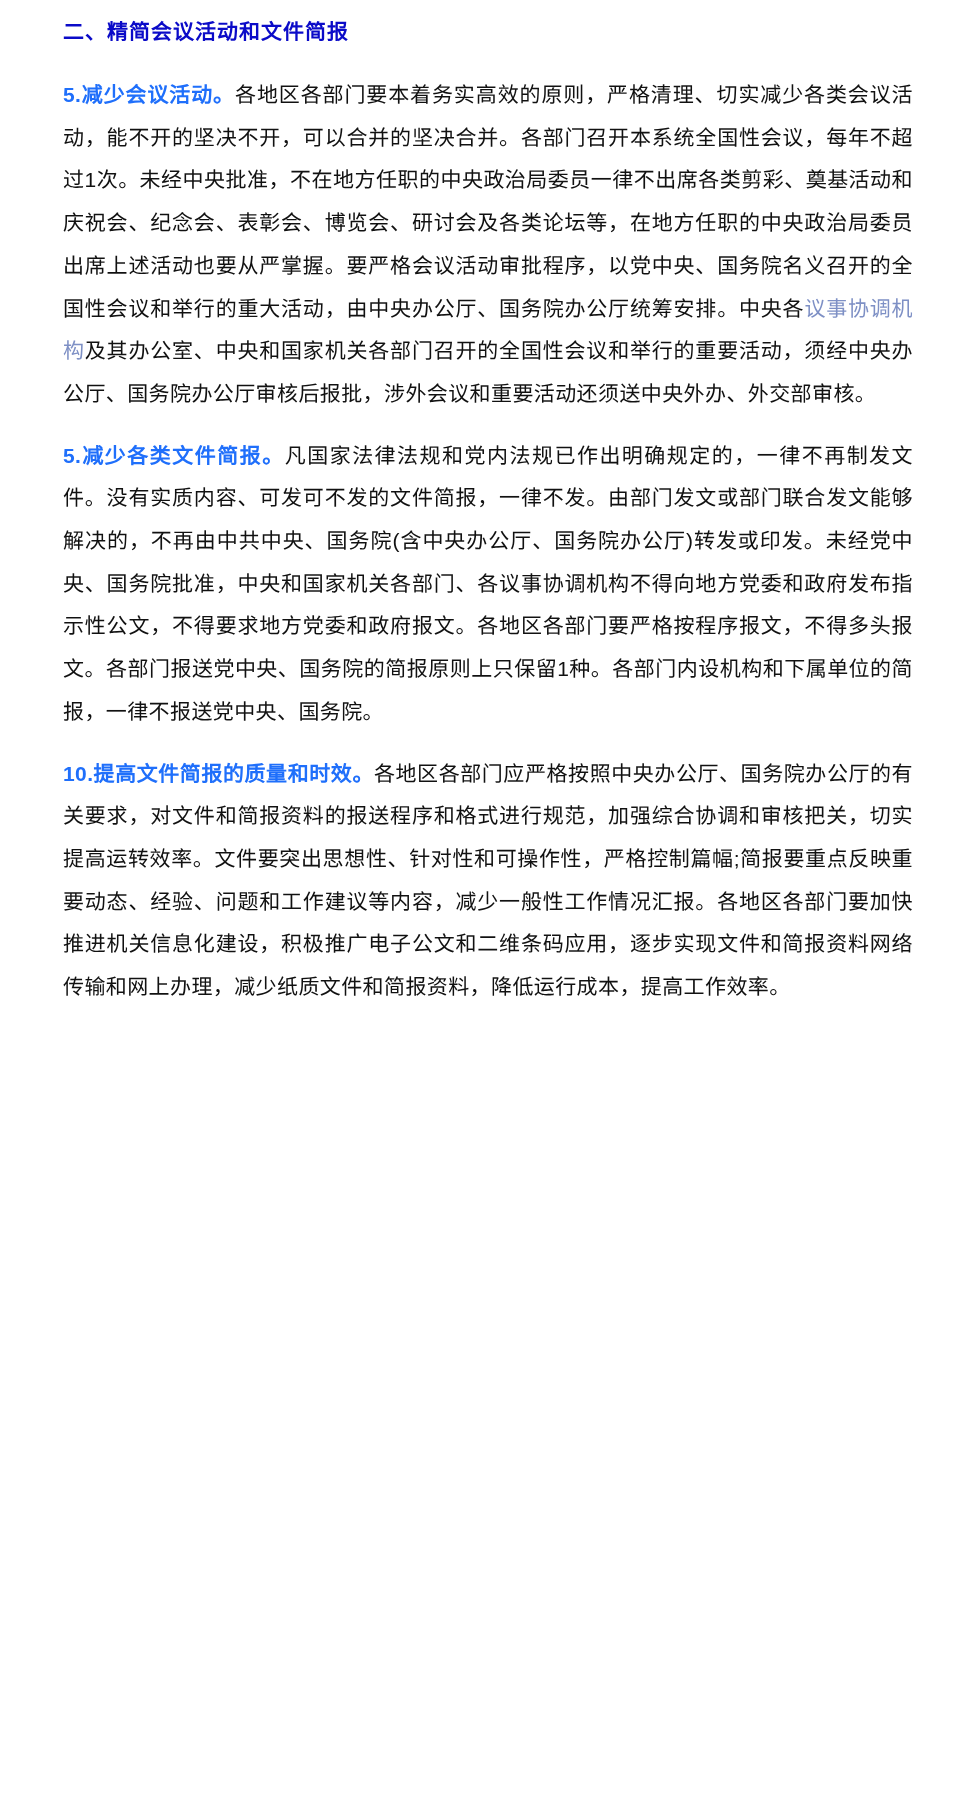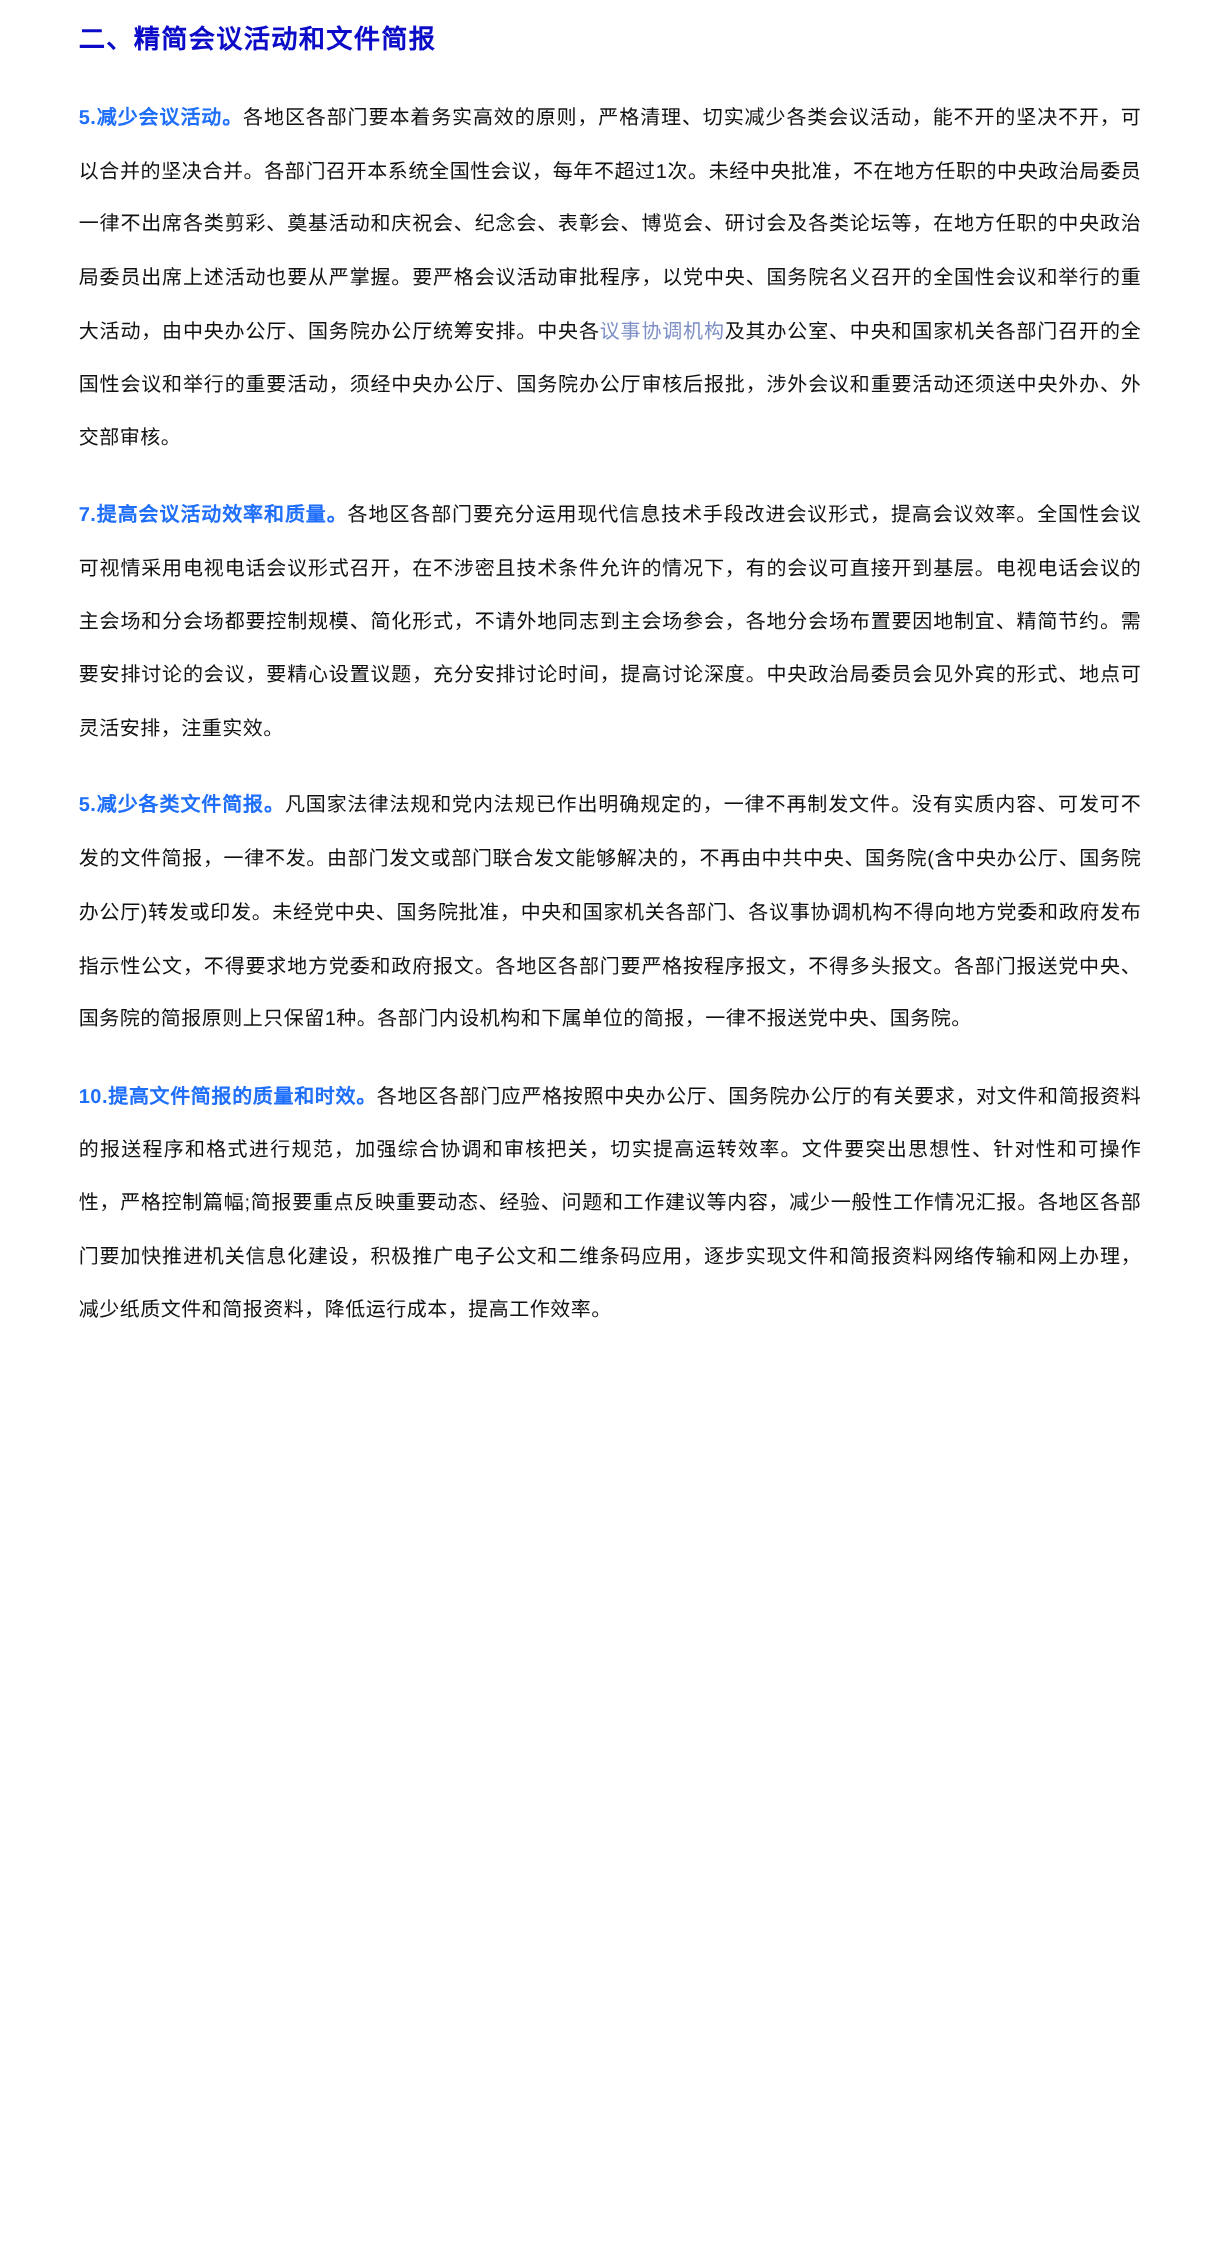--- a/index.html
+++ b/index.html
@@ -28,21 +28,21 @@
   .heading {
     margin: 0 0 28px 0;
     font-size: 21px;
     line-height: 28px;
     font-weight: bold;
     color: var(--heading-color);
     letter-spacing: 1px;
   }
   .para {
     margin: 0 0 19px 0;
-    font-size: 16px;
+    font-size: 21px;
     line-height: 42.7px;
     color: var(--body-color);
     text-align: justify;
     letter-spacing: 0.4px;
   }
   .para:last-child { margin-bottom: 0; }
   .lead {
     color: var(--lead-color);
     font-weight: bold;
   }
@@ -57,23 +57,20 @@
 
 <div class="page">
 
   <h2 class="heading">二、精简会议活动和文件简报</h2>
 
   <p class="para">
     <span class="lead">5.减少会议活动。</span><span>各地区各部门要本着务实高效的原则，严格清理、切实减少各类会议活动，能不开的坚决不开，可以合并的坚决合并。各部门召开本系统全国性会议，每年不超过1次。未经中央批准，不在地方任职的中央政治局委员一律不出席各类剪彩、奠基活动和庆祝会、纪念会、表彰会、博览会、研讨会及各类论坛等，在地方任职的中央政治局委员出席上述活动也要从严掌握。要严格会议活动审批程序，以党中央、国务院名义召开的全国性会议和举行的重大活动，由中央办公厅、国务院办公厅统筹安排。中央各</span><a class="inline-link">议事协调机构</a><span>及其办公室、中央和国家机关各部门召开的全国性会议和举行的重要活动，须经中央办公厅、国务院办公厅审核后报批，涉外会议和重要活动还须送中央外办、外交部审核。</span>
   </p>
 
 
-  <p class="para">
-    <span class="lead">7.提高会议活动效率和质量。</span><span>各地区各部门要充分运用现代信息技术手段改进会议形式，提高会议效率。全国性会议可视情采用电视电话会议形式召开，在不涉密且技术条件允许的情况下，有的会议可直接开到基层。电视电话会议的主会场和分会场都要控制规模、简化形式，不请外地同志到主会场参会，各地分会场布置要因地制宜、精简节约。需要安排讨论的会议，要精心设置议题，充分安排讨论时间，提高讨论深度。中央政治局委员会见外宾的形式、地点可灵活安排，注重实效。</span>
-  </p>
 
 
   <p class="para">
     <span class="lead">5.减少各类文件简报。</span><span>凡国家法律法规和党内法规已作出明确规定的，一律不再制发文件。没有实质内容、可发可不发的文件简报，一律不发。由部门发文或部门联合发文能够解决的，不再由中共中央、国务院(含中央办公厅、国务院办公厅)转发或印发。未经党中央、国务院批准，中央和国家机关各部门、各议事协调机构不得向地方党委和政府发布指示性公文，不得要求地方党委和政府报文。各地区各部门要严格按程序报文，不得多头报文。各部门报送党中央、国务院的简报原则上只保留1种。各部门内设机构和下属单位的简报，一律不报送党中央、国务院。</span>
   </p>
 
   <p class="para">
     <span class="lead">10.提高文件简报的质量和时效。</span><span>各地区各部门应严格按照中央办公厅、国务院办公厅的有关要求，对文件和简报资料的报送程序和格式进行规范，加强综合协调和审核把关，切实提高运转效率。文件要突出思想性、针对性和可操作性，严格控制篇幅;简报要重点反映重要动态、经验、问题和工作建议等内容，减少一般性工作情况汇报。各地区各部门要加快推进机关信息化建设，积极推广电子公文和二维条码应用，逐步实现文件和简报资料网络传输和网上办理，减少纸质文件和简报资料，降低运行成本，提高工作效率。</span>
   </p>
 

